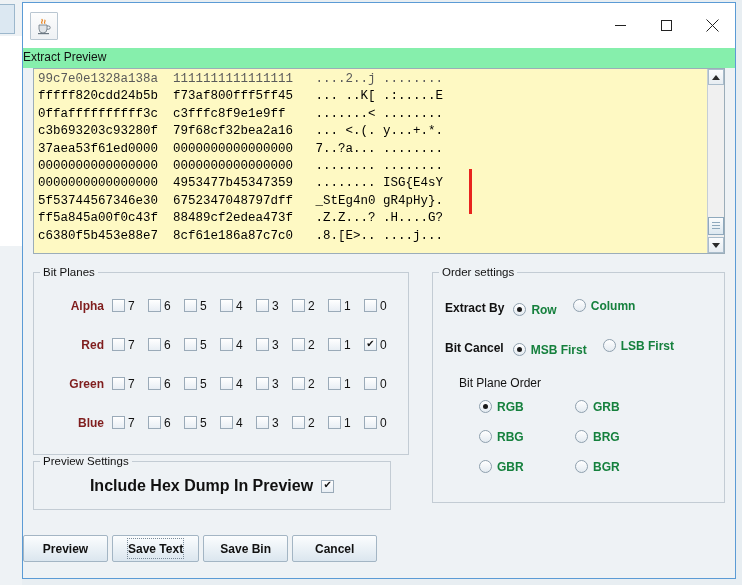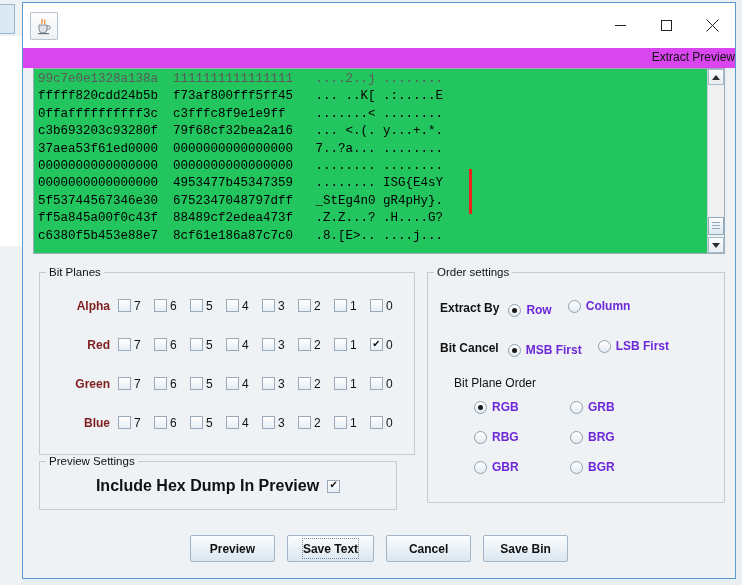--- a/index.html
+++ b/index.html
@@ -81,32 +81,32 @@
   }
   
   .content {
     flex: 1 1 auto;
     background: #eef2f5;
     display: flex;
     flex-direction: column;
     position: relative;
   }
   .preview-title {
-    text-align: right;
+    text-align: left;
     font-size: 12px;
     color: #111;
     padding: 2px 0 4px 0;
-    background: #d946ef;
+    background: #86efac;
   }
   
   .hexwrap {
     margin: 0 10px;
     height: 186px;
     border: 1px solid #9badb9;
-    background: #22c55e;
+    background: #fef9c3;
     display: flex;
     position: relative;
     box-sizing: border-box;
   }
   .hexarea {
     flex: 1 1 auto;
     overflow: hidden;
     padding: 2px 0 0 4px;
     position: relative;
   }
@@ -168,22 +168,22 @@
   }
   .sb-thumb .grip {
     margin: 4px auto 0 auto;
     width: 8px;
     height: 7px;
     background: repeating-linear-gradient(#8fa9bd 0 1px, transparent 1px 3px);
   }
   
   .panels {
     display: flex;
-    margin: 12px 10px 0 16px;
-    gap: 30px;
+    margin: 12px 10px 0 10px;
+    gap: 41px;
   }
   .col-left { width: 358px; }
   .col-right { flex: 1 1 auto; }
   fieldset.group {
     border: 1px solid #c3ccd4;
     border-radius: 0;
     margin: 0;
     padding: 0;
     background: #eef2f5;
     position: relative;
@@ -255,25 +255,24 @@
     flex: 0 0 auto;
   }
   .radio.sel::after {
     content: "";
     width: 5px; height: 5px;
     border-radius: 50%;
     background: #1a1a1a;
   }
   .radio-opt {
     display: inline-flex;
-    align-items: center;
     gap: 5px;
     margin-right: 16px;
     font-size: 12px;
-    color: #6d28d9;
+    color: #15803d;
     font-weight: bold;
   }
   .bpo-title {
     font-size: 12px;
     color: #111;
     margin: 8px 0 10px 14px;
   }
   .bpo-grid {
     display: grid;
     grid-template-columns: 96px 96px;
@@ -294,22 +293,22 @@
   }
   .prevset-body .lbl {
     font-size: 16px;
     font-weight: bold;
     color: #111;
   }
   
   .buttonbar {
     margin-top: auto;
     display: flex;
-    justify-content: center;
-    gap: 12px;
+    justify-content: flex-start;
+    gap: 4px;
     padding-bottom: 16px;
   }
   .btn {
     min-width: 85px;
     height: 27px;
     font-size: 12px;
     font-weight: bold;
     color: #111;
     background: linear-gradient(#fbfdfe,#dbe6ef);
     border: 1px solid #a3b5c4;
@@ -626,22 +625,22 @@
       </div>
 
       <div class="buttonbar" id="buttonbar">
           <div class="btn">
             <span class="inner">Preview</span>
           </div>
           <div class="btn focused">
             <span class="inner">Save Text</span>
           </div>
           <div class="btn">
-            <span class="inner">Cancel</span>
+            <span class="inner">Save Bin</span>
           </div>
           <div class="btn">
-            <span class="inner">Save Bin</span>
+            <span class="inner">Cancel</span>
           </div>
         </div>
 
     </div>
   </div>
 </div>
 
 </body></html>

